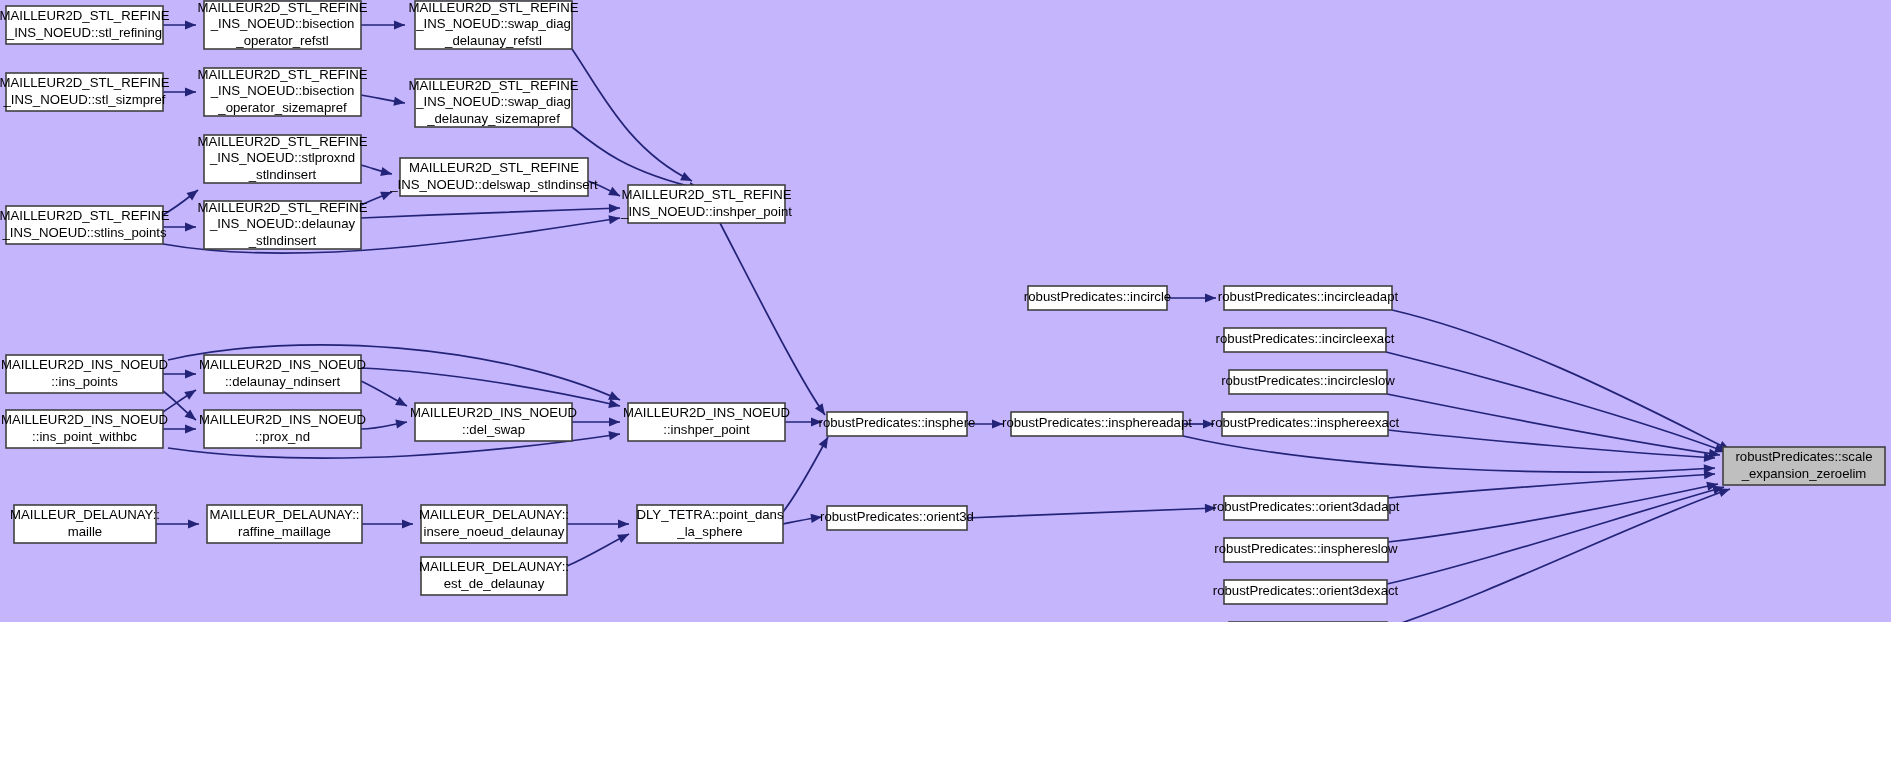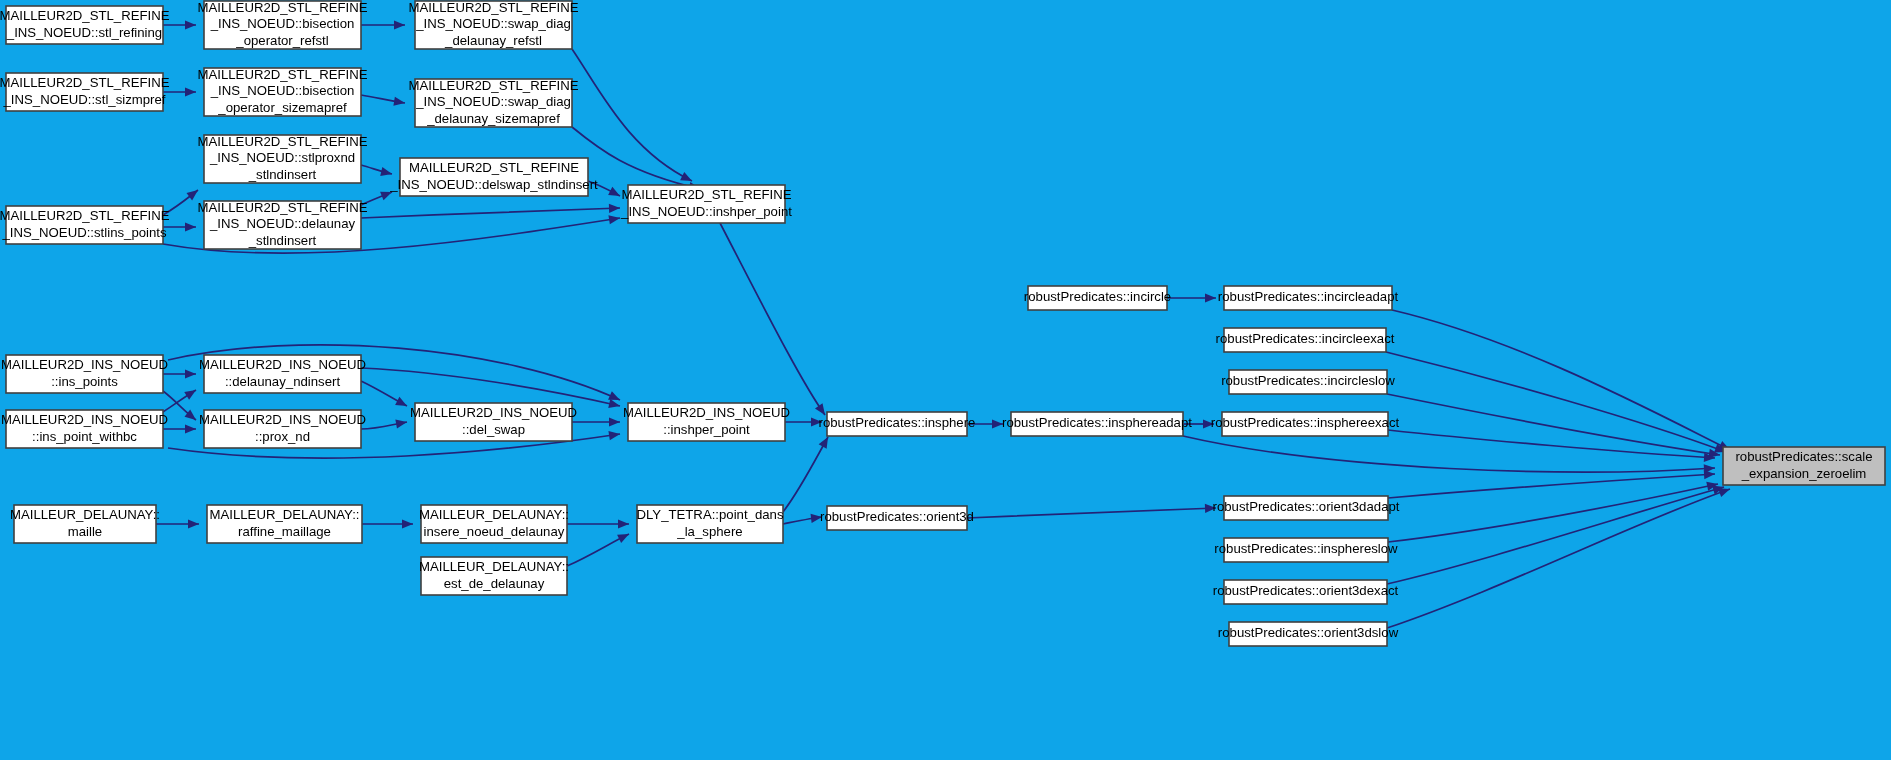--- a/index.html
+++ b/index.html
@@ -6,22 +6,22 @@
     margin: 0;
     padding: 0;
     background: #ffffff;
   }
   body {
     font-family: "Liberation Sans", sans-serif;
   }
   #graph-wrap {
     position: relative;
     width: 1891px;
-    height: 760px;
-    background: #0ea5e9;
+    height: 622px;
+    background: #c4b5fd;
     overflow: hidden;
   }
   svg#callgraph {
     display: block;
     width: 1891px;
     height: 784px;
   }
   .node-box {
     fill: #ffffff;
     stroke: #404040;

